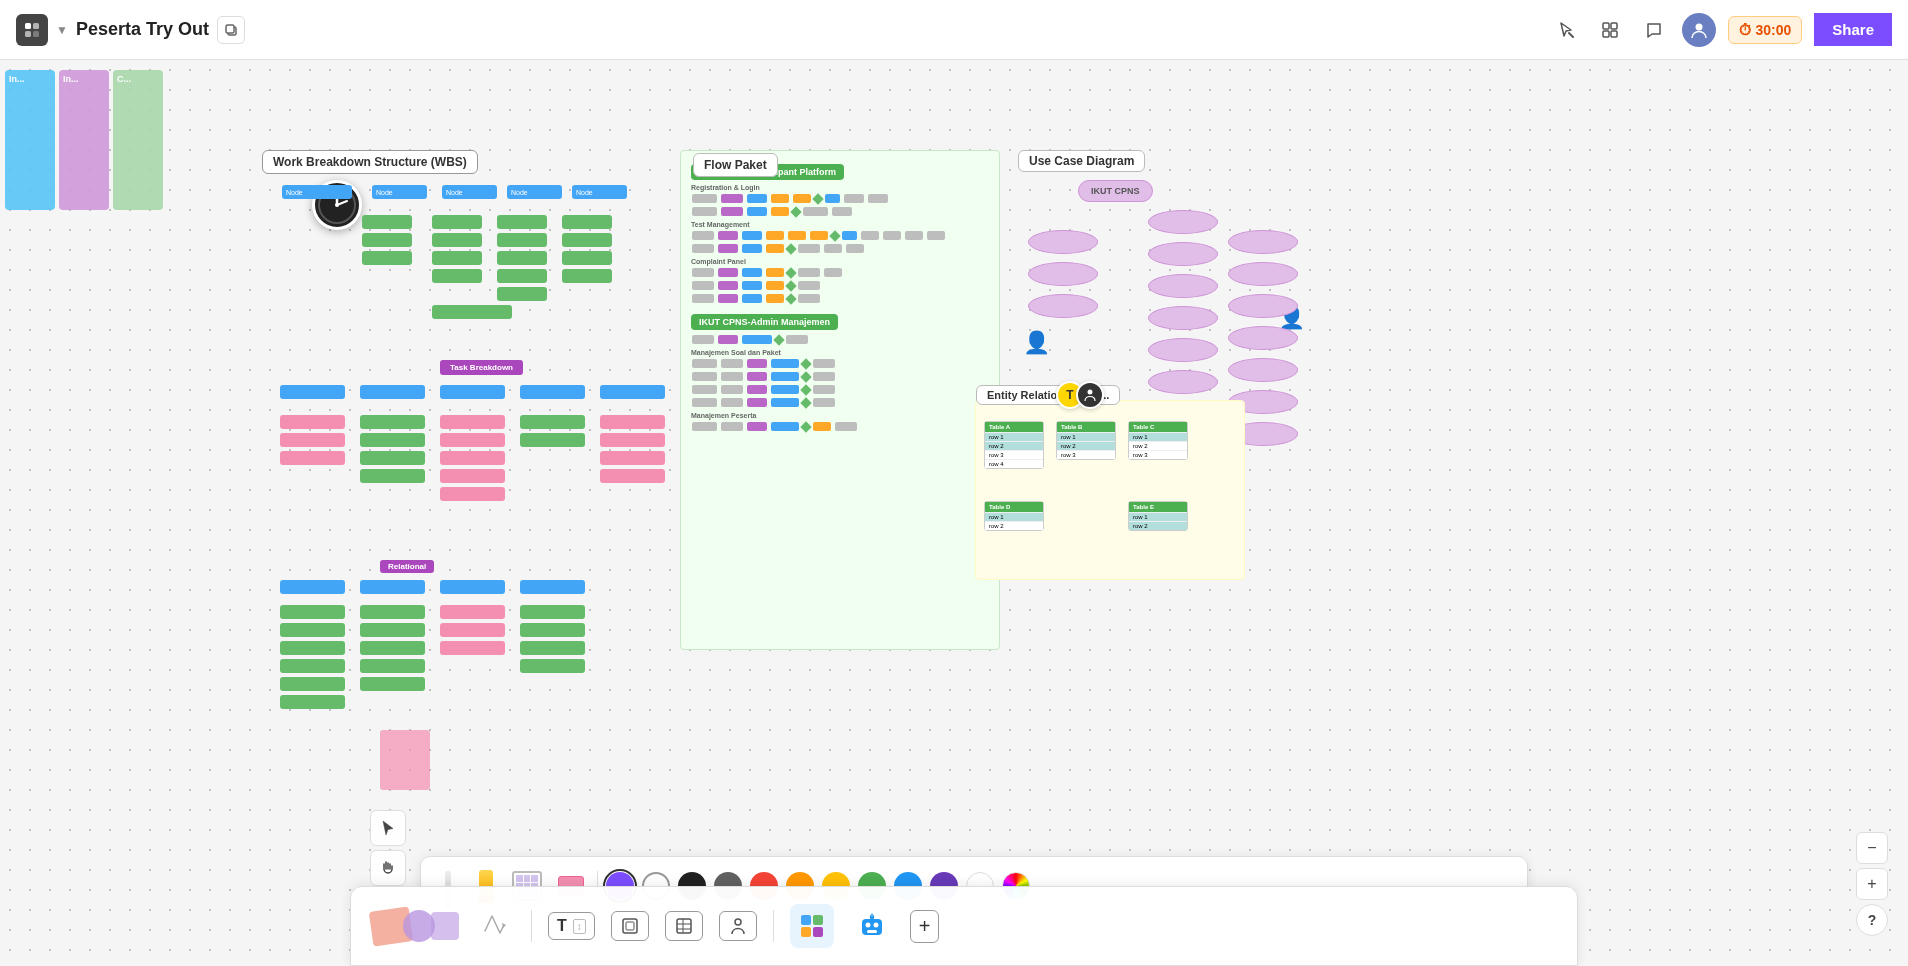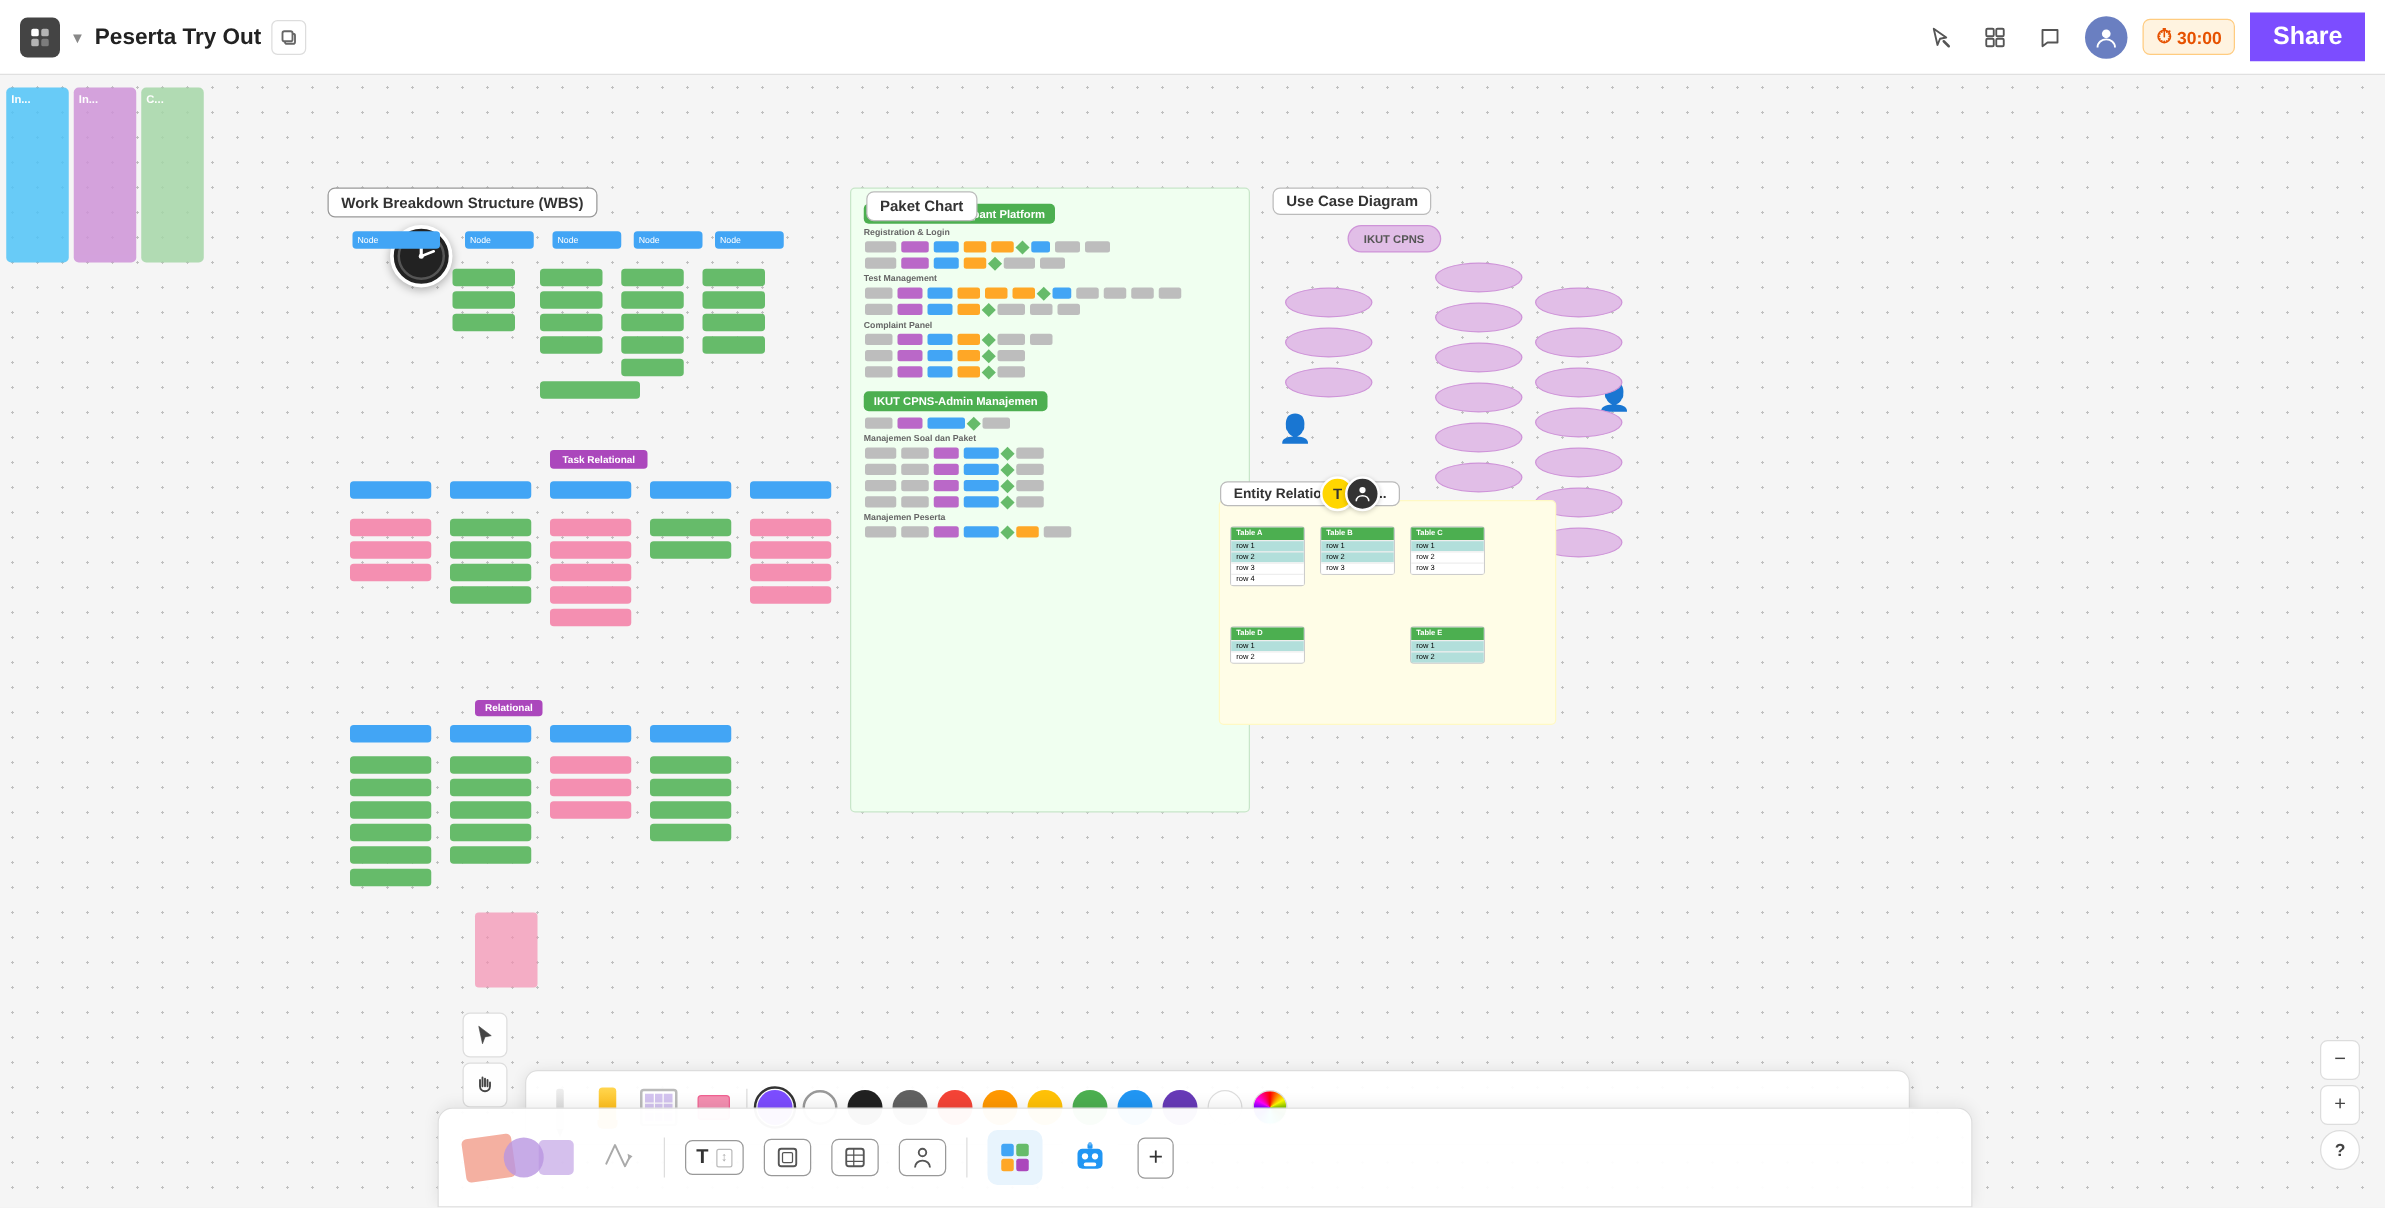--- a/index.html
+++ b/index.html
@@ -81,21 +81,21 @@
       font-size: 14px;
       font-weight: 600;
       color: #e65100;
     }
     .share-btn {
       background: #7c4dff;
       color: #fff;
       border: none;
       border-radius: 0;
       padding: 8px 18px;
-      font-size: 20px;
+      font-size: 15px;
       font-weight: 600;
       cursor: pointer;
     }
 
     
     #canvas {
       position: absolute;
       top: 60px; left: 0; right: 0; bottom: 0;
       background-image: radial-gradient(circle, #c0c0c0 1px, transparent 1px);
       background-size: 20px 20px;
@@ -536,21 +536,21 @@
     <div class="wbs-node wbs-green" style="top:65px;left:330px;width:50px;"></div>
     <div class="wbs-node wbs-green" style="top:83px;left:330px;width:50px;"></div>
     <div class="wbs-node wbs-green" style="top:101px;left:330px;width:50px;"></div>
     <div class="wbs-node wbs-green" style="top:119px;left:330px;width:50px;"></div>
 
     <div class="wbs-node wbs-green" style="top:155px;left:200px;width:80px;"></div>
   </div>
 
   <div class="wbs-area2">
 
-    <div style="position:absolute;top:0;left:240px;background:#ab47bc;color:#fff;padding:3px 10px;border-radius:3px;font-size:8px;font-weight:700;">Task Relational</div>
+    <div style="position:absolute;top:0;left:240px;background:#ab47bc;color:#fff;padding:3px 10px;border-radius:3px;font-size:8px;font-weight:700;">Task Breakdown</div>
 
     <div class="wbs-node wbs-blue" style="top:25px;left:80px;width:65px;"></div>
     <div class="wbs-node wbs-blue" style="top:25px;left:160px;width:65px;"></div>
     <div class="wbs-node wbs-blue" style="top:25px;left:240px;width:65px;"></div>
     <div class="wbs-node wbs-blue" style="top:25px;left:320px;width:65px;"></div>
     <div class="wbs-node wbs-blue" style="top:25px;left:400px;width:65px;"></div>
 
     <div class="wbs-node wbs-pink" style="top:55px;left:80px;width:65px;"></div>
     <div class="wbs-node wbs-pink" style="top:73px;left:80px;width:65px;"></div>
     <div class="wbs-node wbs-pink" style="top:91px;left:80px;width:65px;"></div>
@@ -736,21 +736,21 @@
       <span class="mini-chip mc-gray" style="width:25px;"></span>
       <span class="mini-chip mc-gray" style="width:22px;"></span>
       <span class="mini-chip mc-purple" style="width:20px;"></span>
       <span class="mini-chip mc-blue" style="width:28px;"></span>
       <span style="width:8px;height:8px;background:#66bb6a;transform:rotate(45deg);display:inline-block;flex-shrink:0;"></span>
       <span class="mini-chip mc-orange" style="width:18px;"></span>
       <span class="mini-chip mc-gray" style="width:22px;"></span>
     </div>
   </div>
 
-  <div class="diagram-label" style="top:93px;left:693px;background:#fff;border-color:#bbb;">Paket Chart</div>
+  <div class="diagram-label" style="top:93px;left:693px;background:#fff;border-color:#bbb;">Flow Paket</div>
 
   <div class="usecase-area">
     <div class="usecase-label">Use Case Diagram</div>
 
     <div style="position:absolute;top:30px;left:60px;background:#e1bee7;border:1.5px solid #ce93d8;border-radius:14px;padding:5px 12px;font-size:9px;font-weight:700;color:#555;">IKUT CPNS</div>
 
     <div class="actor-icon" style="top:180px;left:5px;font-size:22px;">👤</div>
     <div class="actor-icon" style="top:155px;left:260px;font-size:22px;">👤</div>
 
     <div class="uc-ellipse" style="width:70px;height:24px;top:80px;left:10px;">

